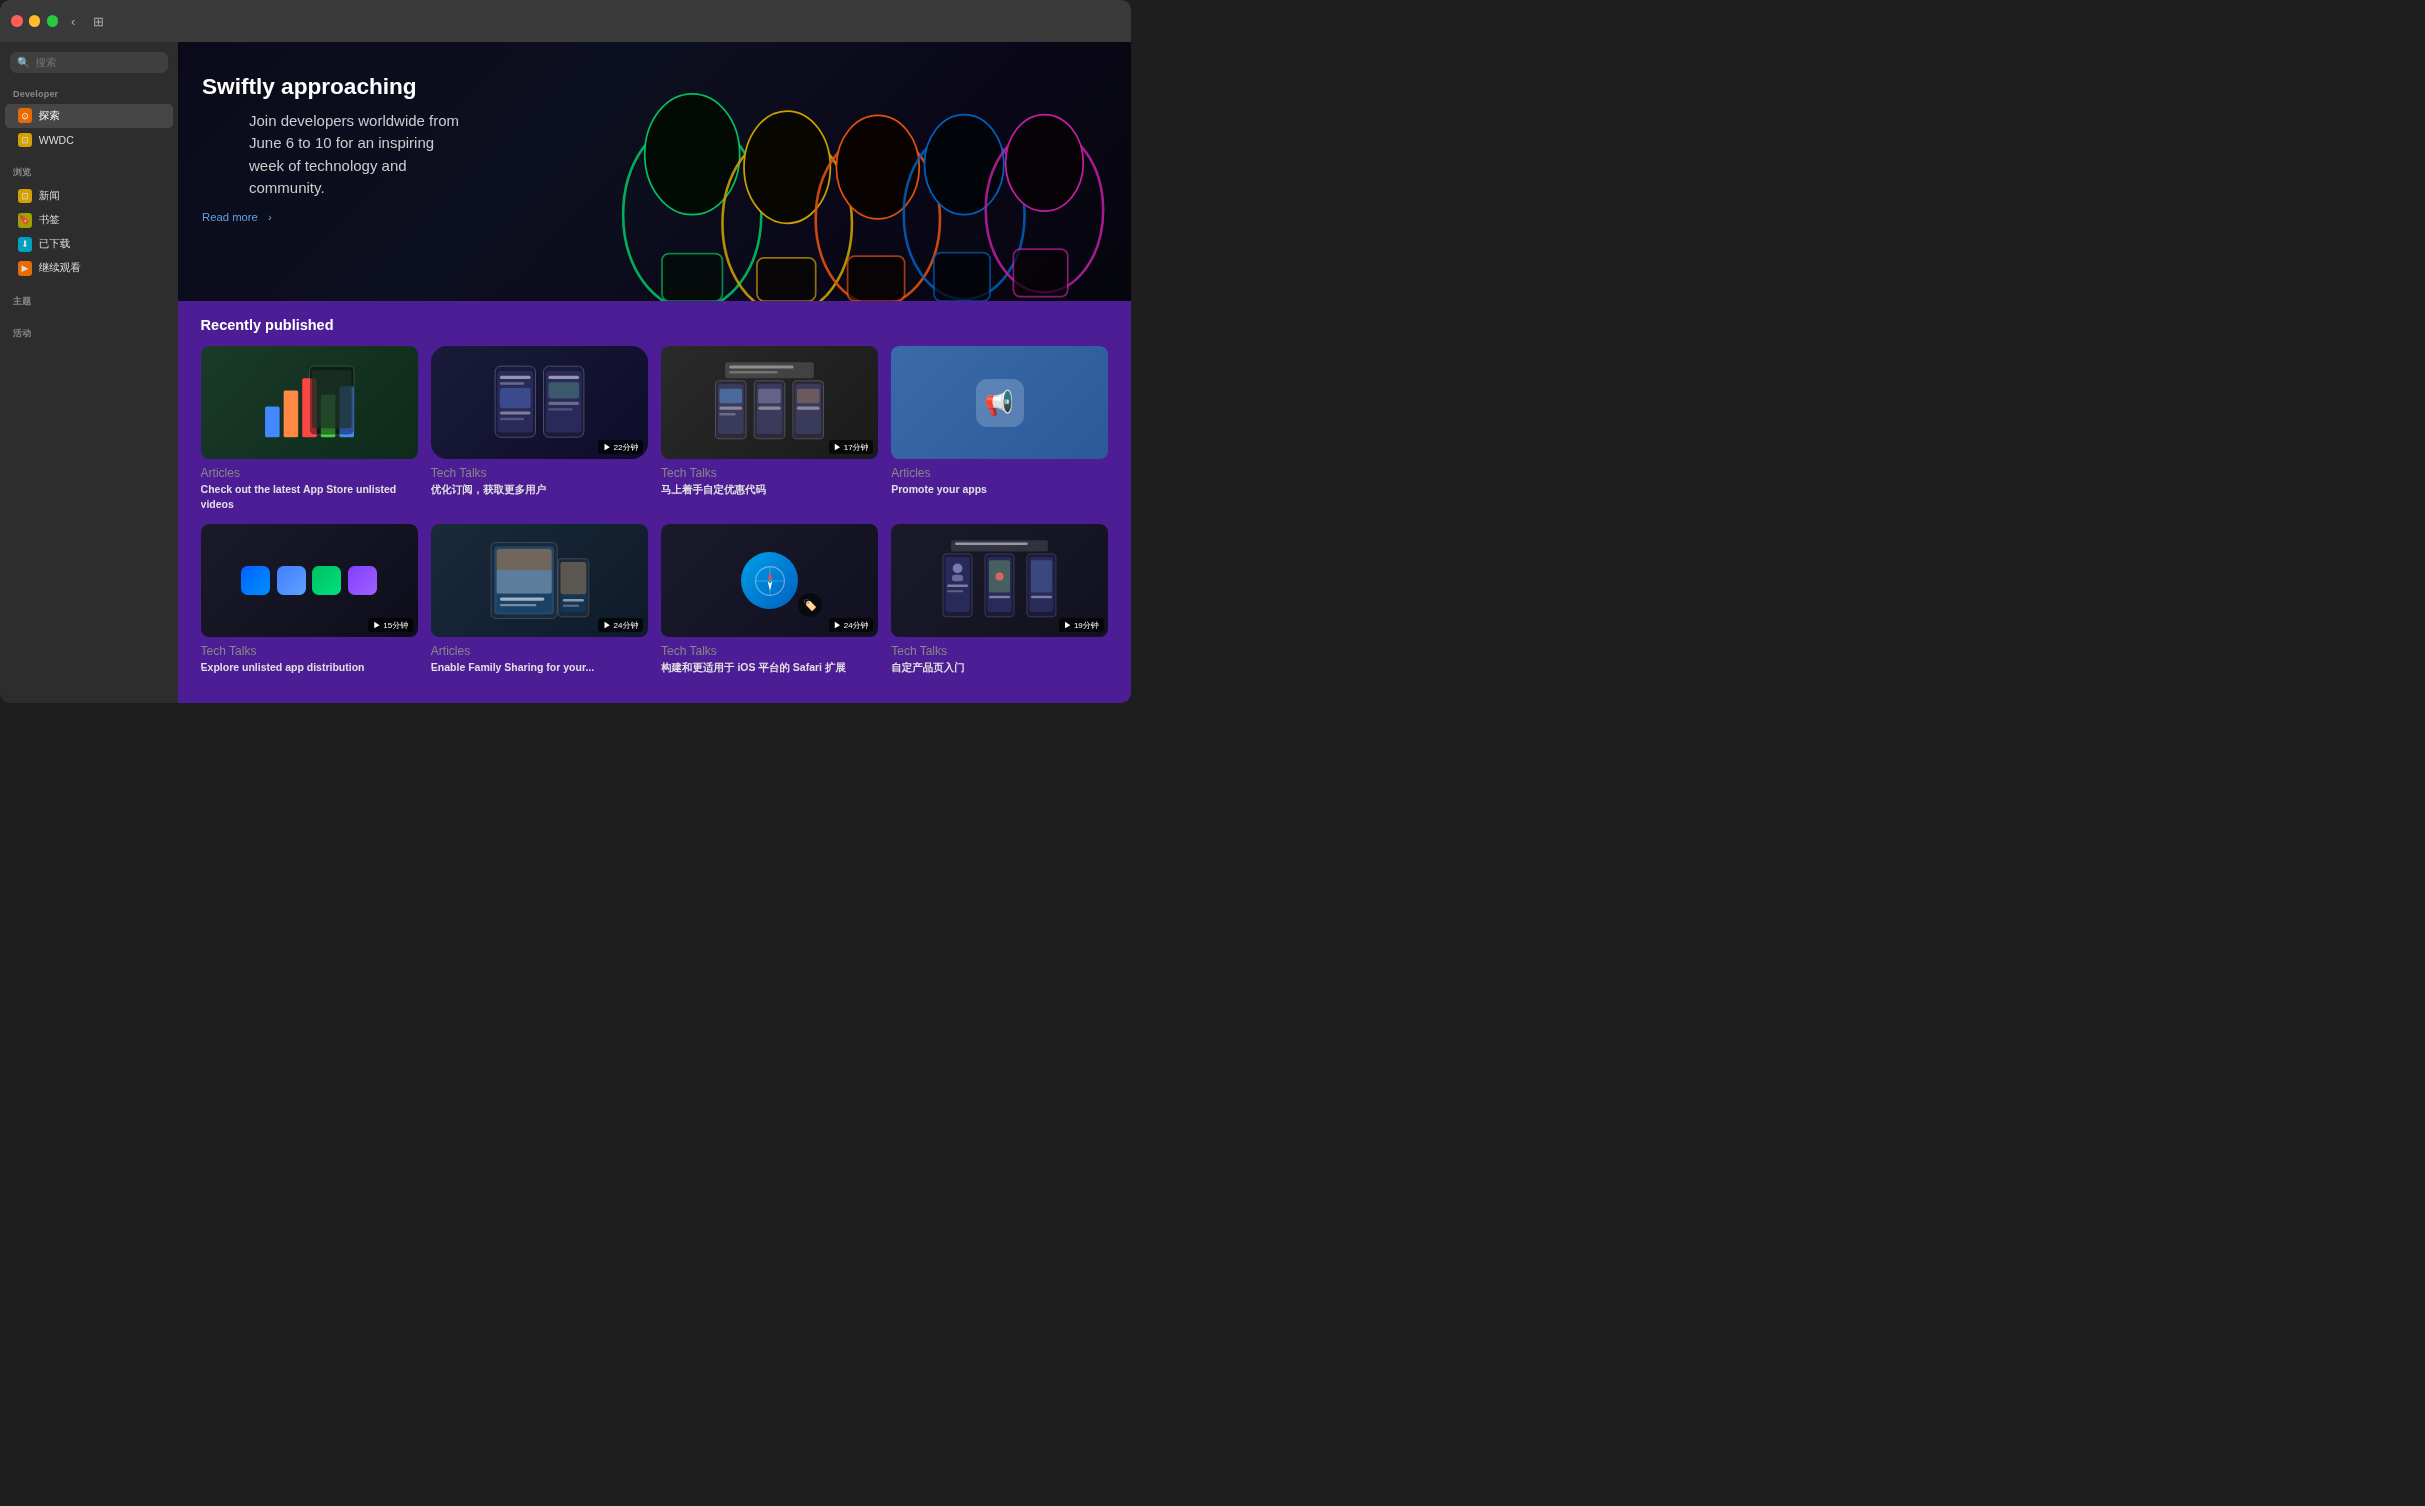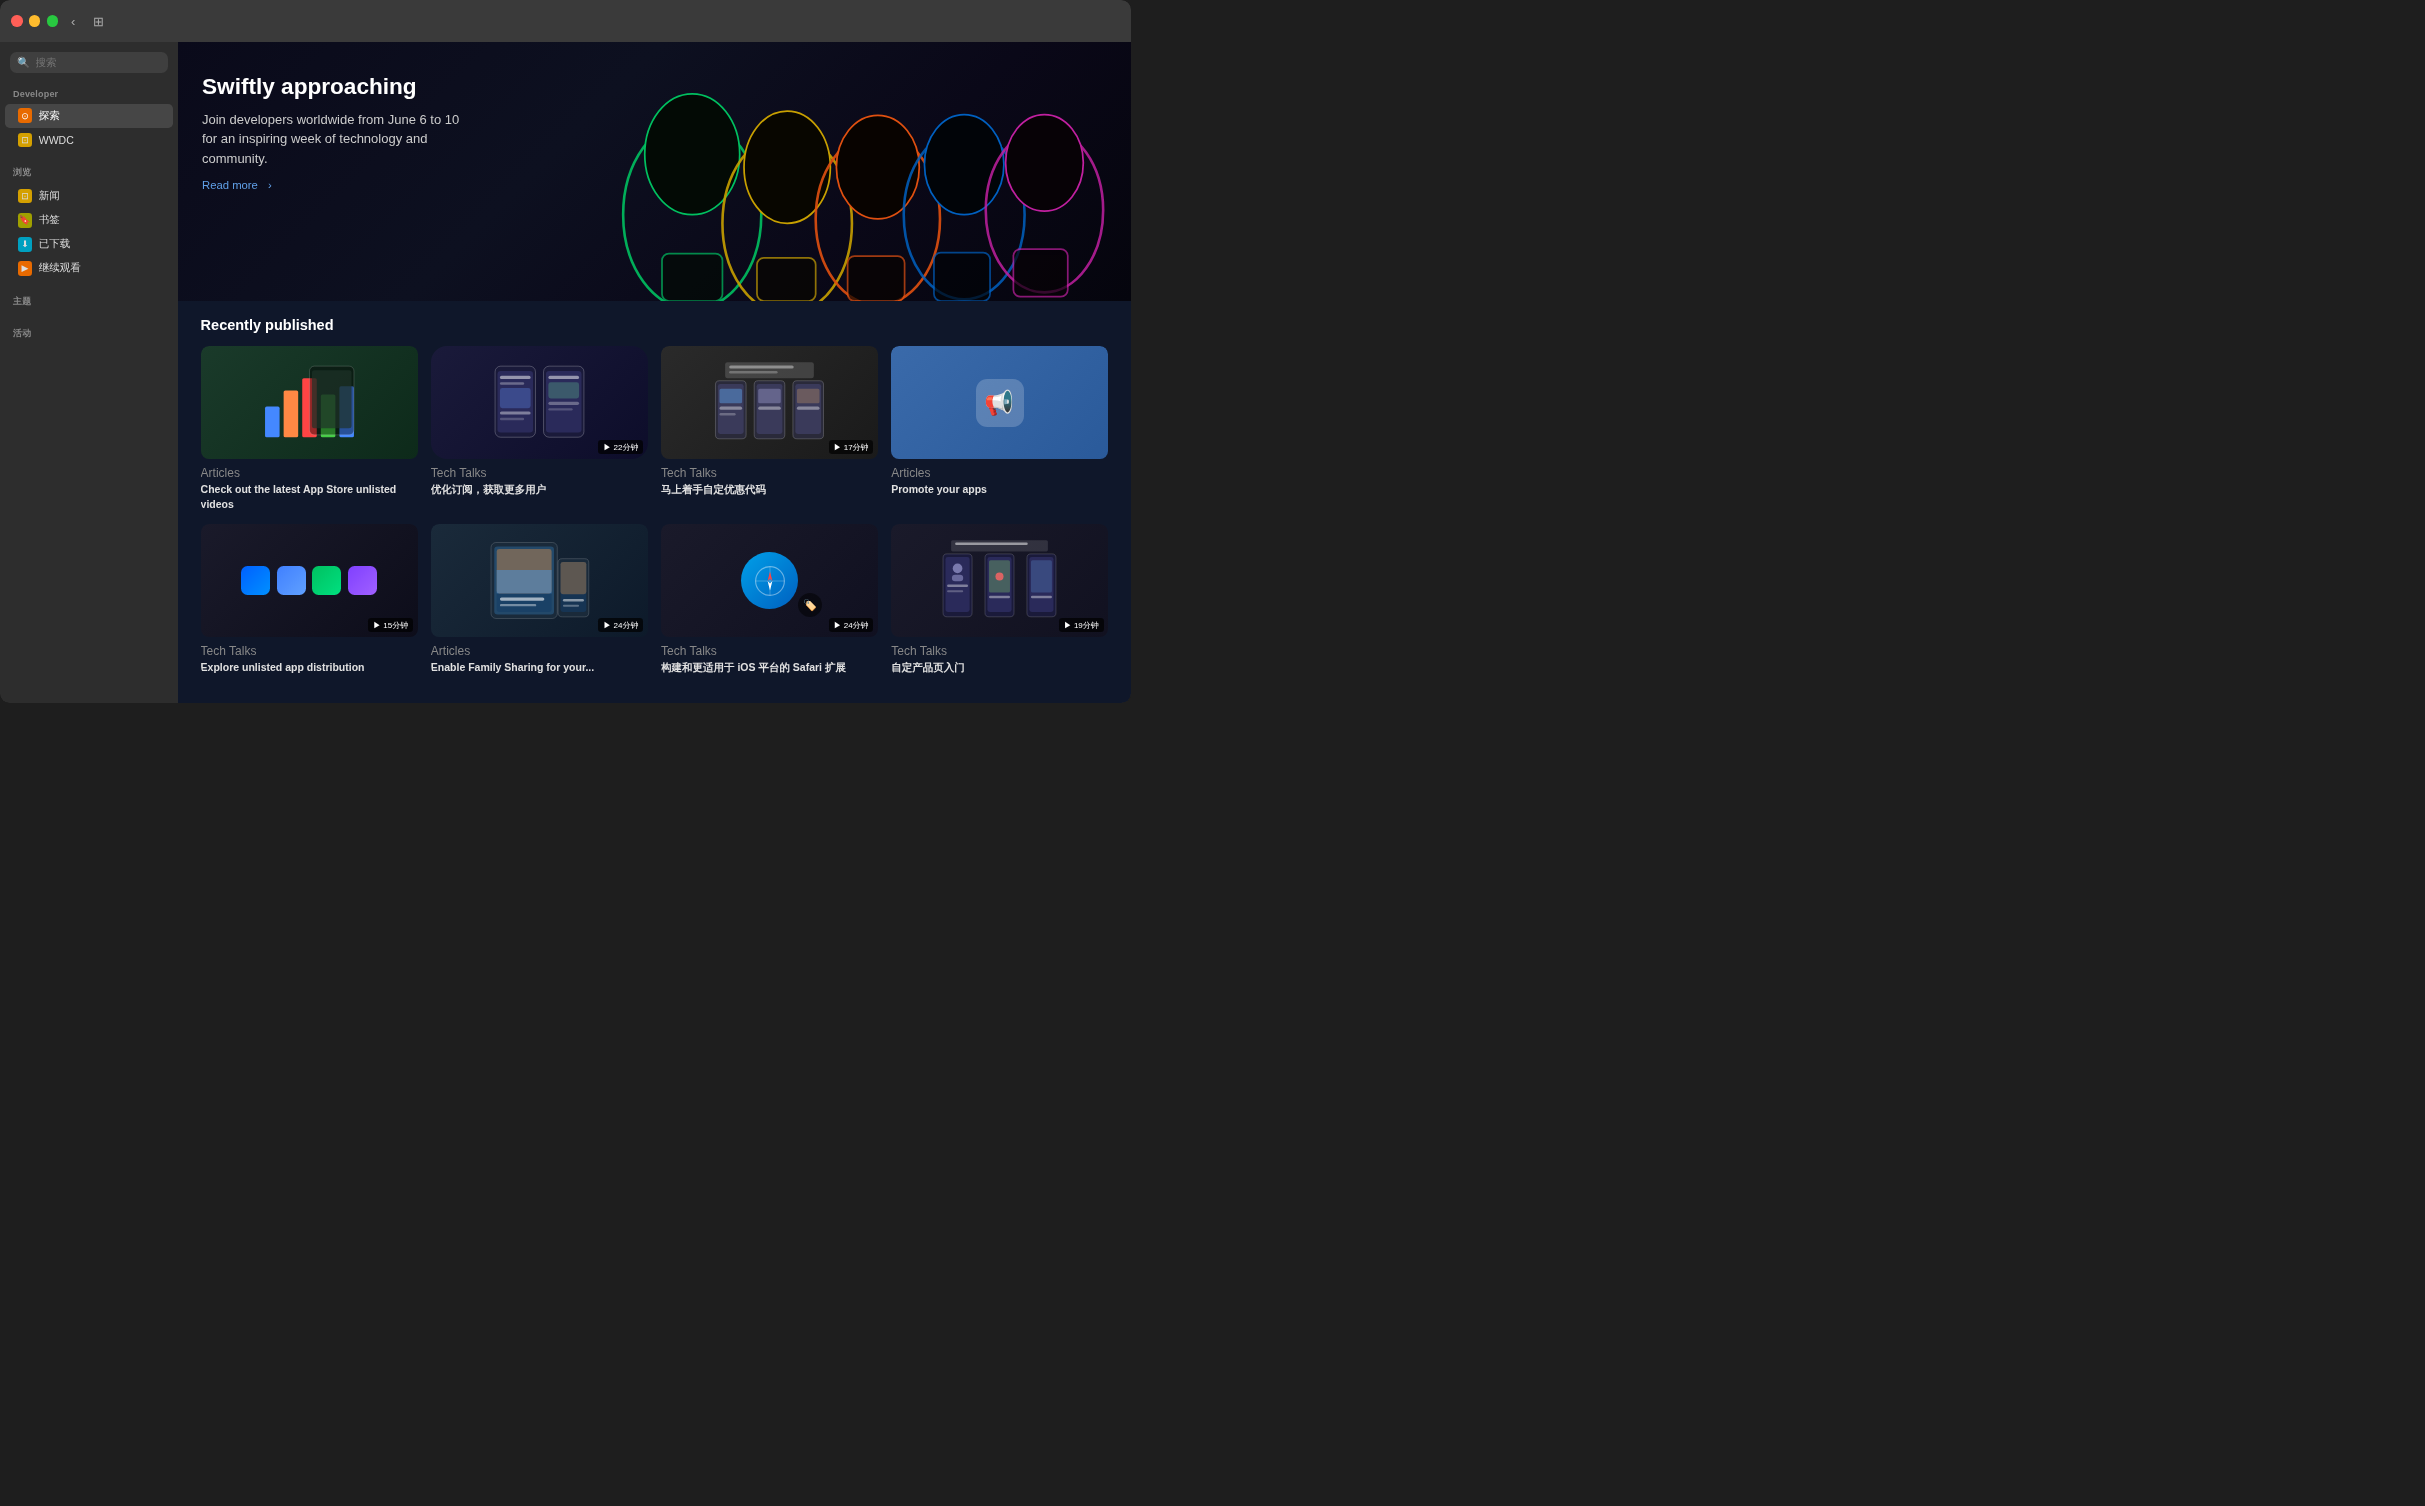--- a/index.html
+++ b/index.html
@@ -122,21 +122,21 @@
     }
     .icon-orange { background: #e86a00; }
     .icon-yellow { background: #d4a000; }
     .icon-cyan { background: #00a0c0; }
     .icon-bookmark { background: #a0a000; }
     .sidebar-section-gap { height: 11.3px; }
     
     .content {
       flex: 1;
       overflow-y: auto;
-      background: #0f172a;
+      background: #4c1d95;
     }
     
     .hero {
       position: relative;
       height: 259px;
       background: linear-gradient(135deg, #0a0a1a 0%, #0d1020 40%, #0a0818 70%, #05050d 100%);
       overflow: hidden;
       display: flex;
       align-items: flex-start;
       padding: 32px 24px;
@@ -145,24 +145,25 @@
       z-index: 2;
       max-width: 259px;
     }
     .hero-title {
       font-size: 22.6px;
       font-weight: 700;
       color: #fff;
       margin-bottom: 9.7px;
     }
     .hero-desc {
-      font-size: 13px;
+      font-size: 15px;
       color: #ccc;
       line-height: 1.5;
       margin-bottom: 11.3px;
+      margin-left: 47px;
     }
     .hero-link {
       color: #60a0e8;
       font-size: 11.3px;
       text-decoration: none;
       cursor: pointer;
       display: flex;
       align-items: center;
       gap: 10px;
     }

